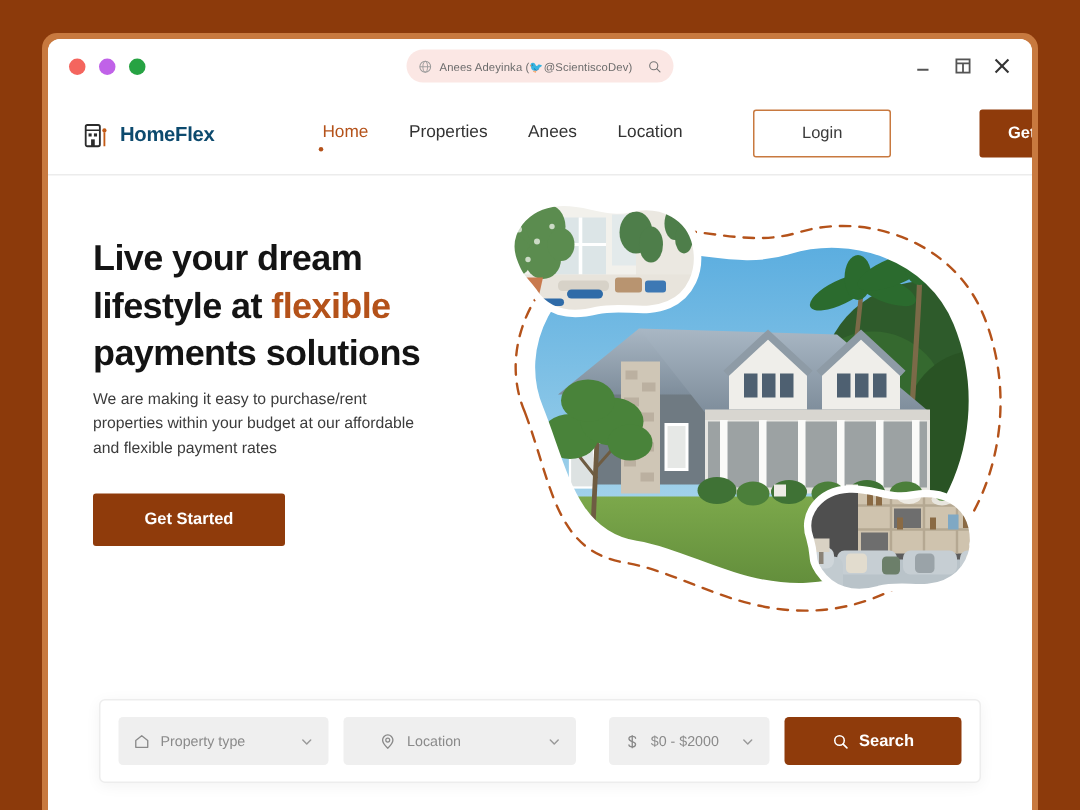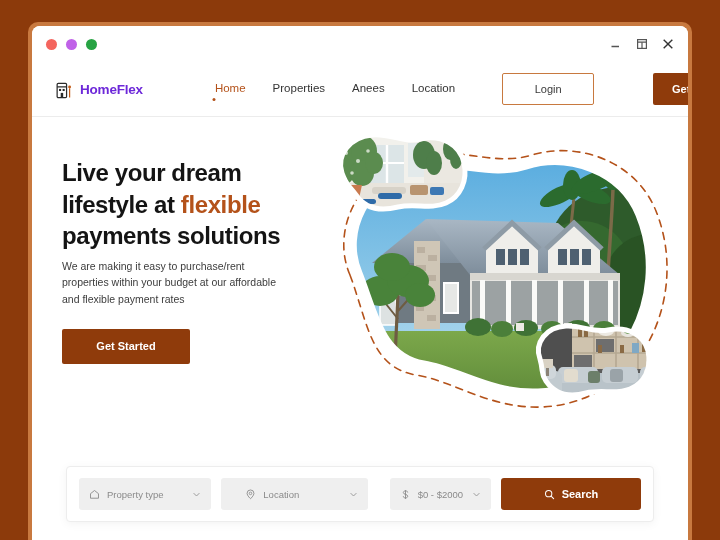--- a/index.html
+++ b/index.html
@@ -103,21 +103,21 @@
 
   .brand {
     display: flex;
     align-items: center;
     gap: 7px;
     margin-right: 40px;
   }
   .brand-name {
     font-size: 13.5px;
     font-weight: bold;
-    color: #6d28d9;
+    color: #0c4a6e;
     letter-spacing: -.2px;
   }
 
   .nav-links {
     display: flex;
     align-items: center;
     gap: 27px;
   }
   .nav-link {
     font-size: 11.5px;
@@ -252,21 +252,21 @@
   .filter-price{ flex: 1.05; margin-left: 12px; }
   .filter-label {
     font-size: 9.5px;
     color: #8a8a8a;
     flex: 1;
     white-space: nowrap;
   }
   .chev { flex-shrink: 0; }
 
   .btn-search {
-    width: 140px;
+    width: 118px;
     height: 32px;
     background: #8F3B0B;
     color: #fff;
     font-size: 11px;
     font-weight: bold;
     border-radius: 3px;
     display: flex;
     align-items: center;
     justify-content: center;
     gap: 7px;
@@ -279,20 +279,32 @@
 <div class="frame">
   <div class="window">
 
     <div class="titlebar">
       <div class="traffic-lights">
         <span class="light red"></span>
         <span class="light purple"></span>
         <span class="light green"></span>
       </div>
 
+      <div class="url-pill">
+        <svg class="pill-icon" width="9" height="9" viewBox="0 0 16 16">
+          <circle cx="8" cy="8" r="6.4" fill="none" stroke="#9a9a9a" stroke-width="1.2"></circle>
+          <ellipse cx="8" cy="8" rx="2.8" ry="6.4" fill="none" stroke="#9a9a9a" stroke-width="1.1"></ellipse>
+          <line x1="1.7" y1="8" x2="14.3" y2="8" stroke="#9a9a9a" stroke-width="1.1"></line>
+        </svg>
+        <span class="url-text"><span>Anees Adeyinka (</span><span class="bird">🐦</span><span>@ScientiscoDev</span><span>)</span></span>
+        <svg class="pill-icon" width="9" height="9" viewBox="0 0 16 16">
+          <circle cx="6.8" cy="6.8" r="4.8" fill="none" stroke="#777" stroke-width="1.3"></circle>
+          <line x1="10.3" y1="10.3" x2="14.2" y2="14.2" stroke="#777" stroke-width="1.3" stroke-linecap="round"></line>
+        </svg>
+      </div>
 
       <div class="win-controls">
         <svg class="wc" viewBox="0 0 12 12">
           <line x1="1.5" y1="8.5" x2="9" y2="8.5" stroke="#555" stroke-width="1.4"></line>
         </svg>
         <svg class="wc" viewBox="0 0 12 12">
           <rect x="1.6" y="1.6" width="8.8" height="8.8" fill="none" stroke="#555" stroke-width="1.2"></rect>
           <line x1="1.6" y1="4.2" x2="10.4" y2="4.2" stroke="#555" stroke-width="1.2"></line>
           <line x1="6" y1="4.2" x2="6" y2="10.4" stroke="#555" stroke-width="1.2"></line>
         </svg>

